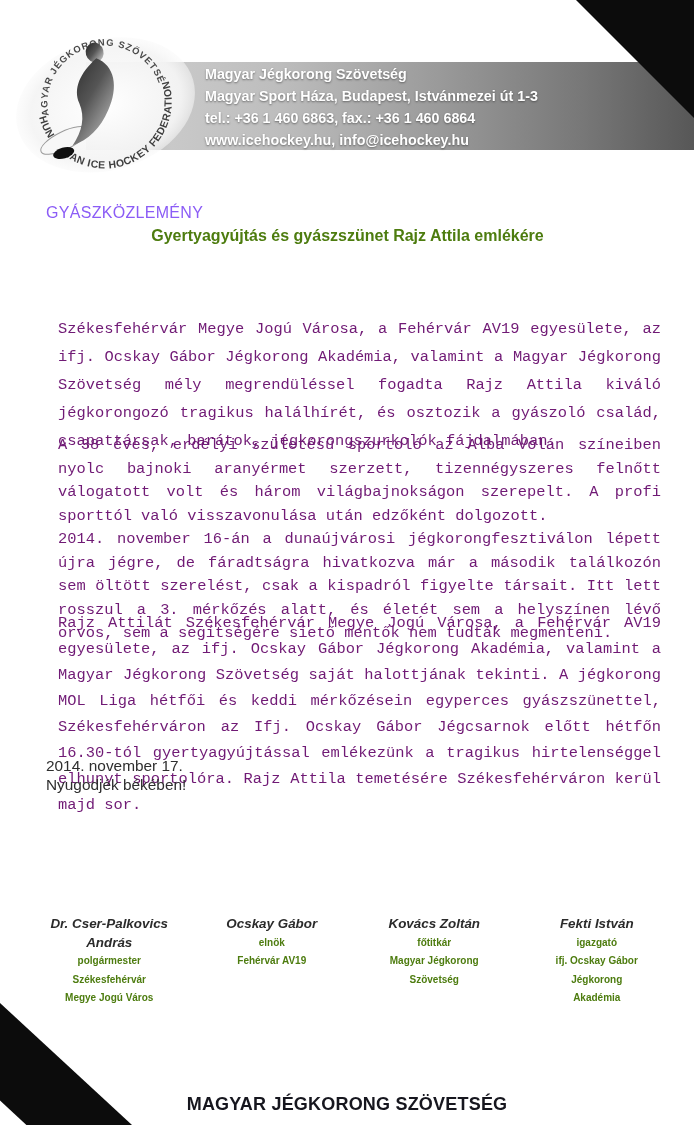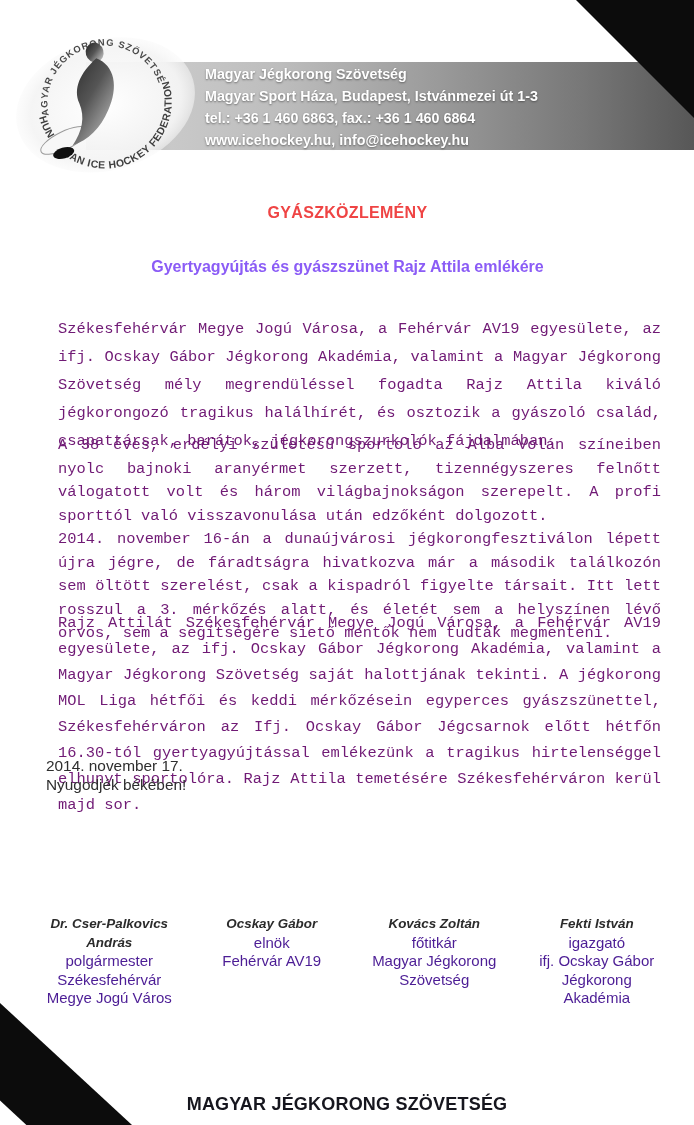--- a/index.html
+++ b/index.html
@@ -37,26 +37,26 @@
     color:#ffffff;font-weight:bold;font-size:14.3px;line-height:22px;
     text-shadow:0 1px 2px rgba(40,40,40,.55);
     white-space:nowrap;
   }
   .logo{
     position:absolute;top:28px;left:6px;width:198px;height:152px;z-index:6;
   }
   
   .title{
     position:absolute;top:204px;left:46px;width:603px;
-    text-align:center;font-size:16px;font-weight:bold;color:#ef4444;
+    font-size:16px;font-weight:normal;color:#8b5cf6;
     letter-spacing:.3px;
   }
   .subtitle{
     position:absolute;top:227px;left:46px;width:603px;
-    text-align:center;font-size:16px;font-weight:bold;color:#8b5cf6;margin-top:31px;
+    text-align:center;font-size:16px;font-weight:bold;color:#4d7c0f;
   }
   
   .para{
     position:absolute;left:46px;width:603px;margin:12px;
     text-align:justify;white-space:pre-line;
     font-size:15.4px;color:#701a75;font-family:Liberation Mono, monospace;
   }
   #p1{top:303px;line-height:28px;}
   #p2{top:422px;line-height:23.5px;}
   #p3{top:598px;line-height:26px;}
@@ -74,21 +74,21 @@
     display:flex;flex-direction:row;margin-top:19px;
   }
   .sig-col{
     flex:1 1 0;text-align:center;padding:0 6px;
   }
   .sig-name{
     font-size:13.4px;line-height:18.5px;font-weight:bold;font-style:italic;
     color:#2b2b2b;white-space:pre-line;
   }
   .sig-details{
-    font-size:15px;line-height:18.5px;color:#4c1d95;white-space:pre-line;
+    font-size:10px;line-height:18.5px;color:#4d7c0f;white-space:pre-line;font-weight:bold;
   }
   
   .footer-org{
     position:absolute;top:1094px;left:0;width:694px;
     text-align:center;font-size:18px;font-weight:bold;
     letter-spacing:.2px;color:#16161e;
   }
 </style>
 </head>
 <body>

